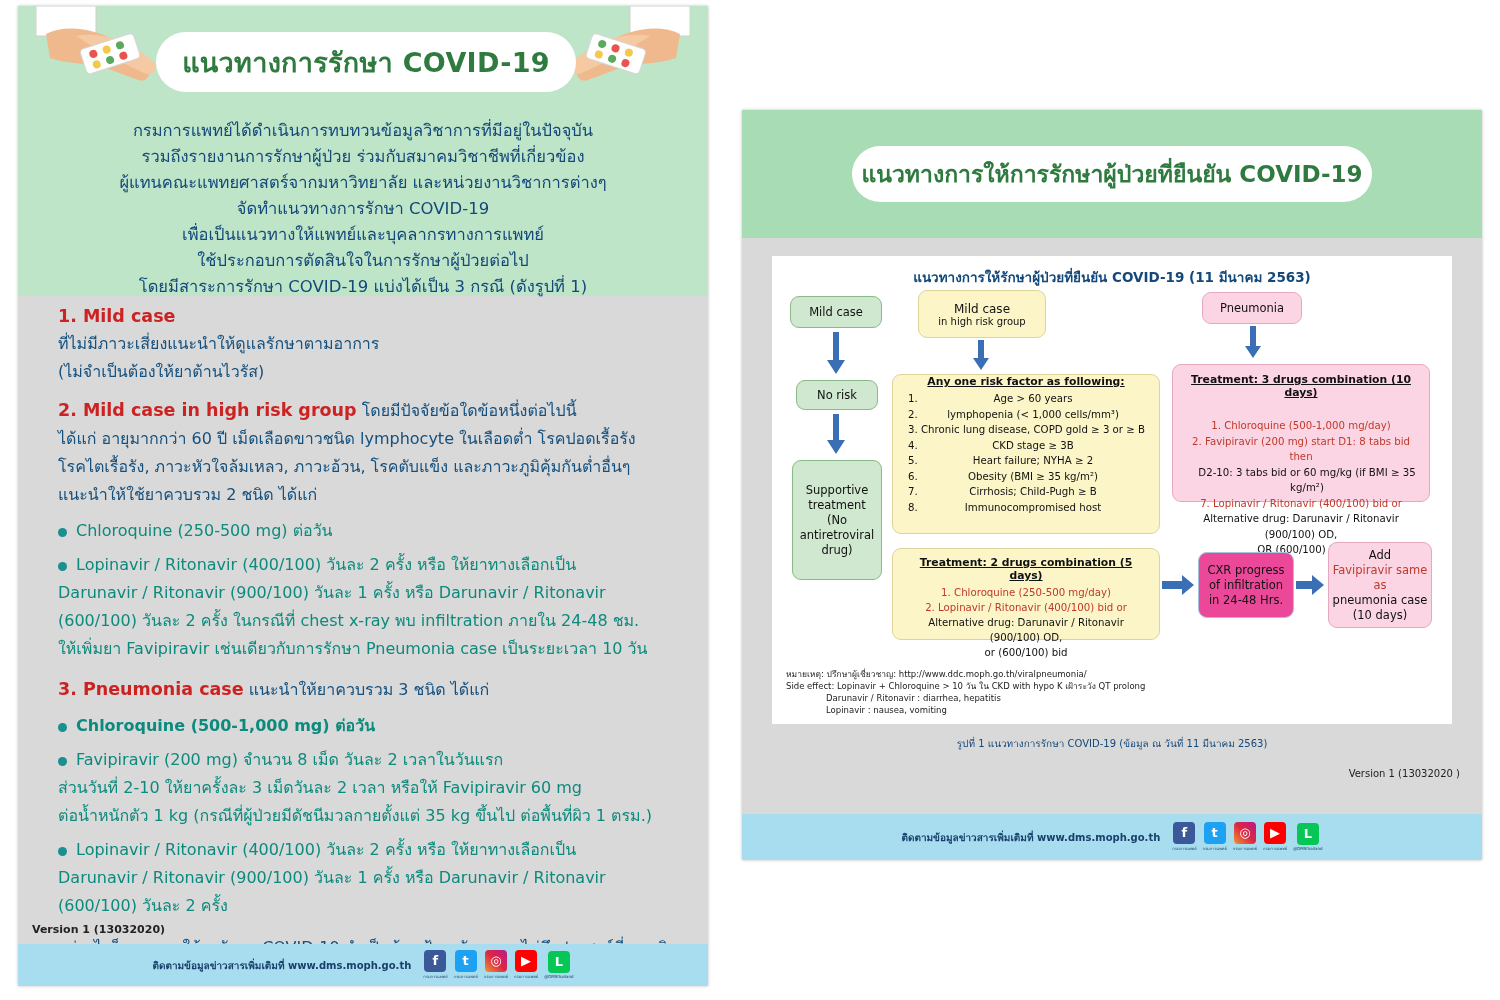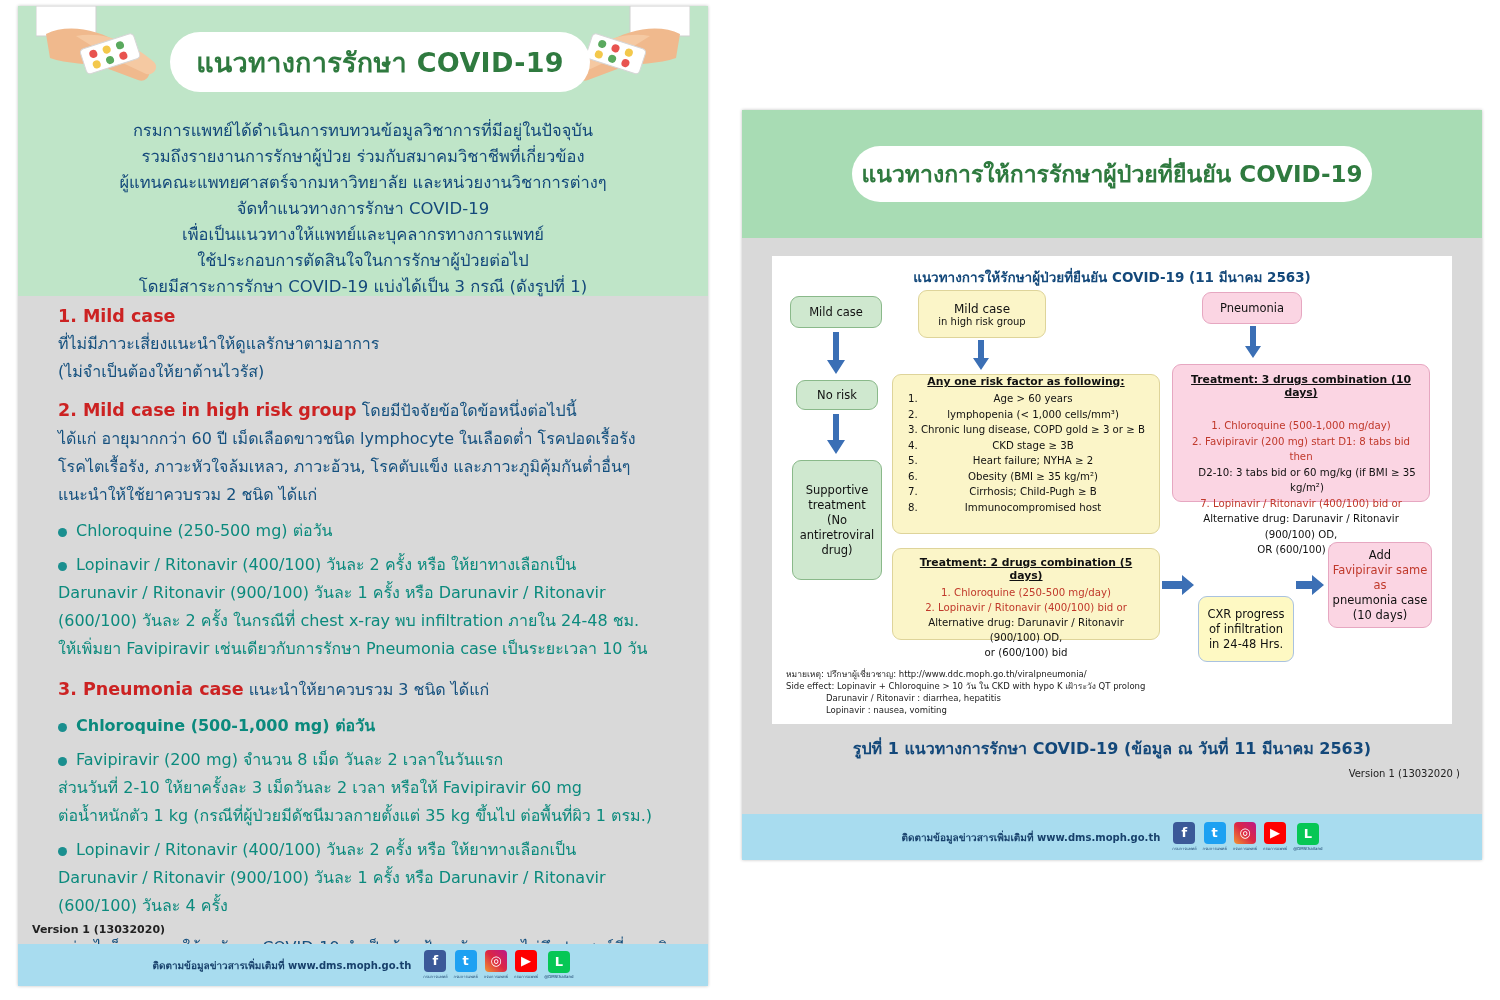--- a/index.html
+++ b/index.html
@@ -23,21 +23,21 @@
   }
   .pl-hands{
     position:absolute;top:0;left:0;width:100%;height:110px;
   }
   .hand{
     position:absolute;top:0;width:150px;height:105px;
   }
   .hand.left{left:18px;}
   .hand.right{right:18px;}
   .title-pill{
-    position:absolute;left:152px;top:26px;width:420px;height:60px;
+    position:absolute;left:138px;top:26px;width:420px;height:60px;
     background:#ffffff;border-radius:30px;
     display:flex;align-items:center;justify-content:center;
   }
   .title-pill span{
     font-size:27px;color:#2f7a3f;font-weight:bold;letter-spacing:.3px;
   }
   .pl-intro{
     position:absolute;left:0;top:112px;width:100%;
     text-align:center;color:#13487a;font-size:16.5px;line-height:26px;
   }
@@ -92,30 +92,30 @@
     font-size:13.5px;color:#13487a;font-weight:bold;
   }
   .node{
     position:absolute;border:1.2px solid #888;border-radius:9px;
     display:flex;flex-direction:column;align-items:center;justify-content:center;
     text-align:center;font-size:11.5px;color:#111;padding:4px 0;box-sizing:border-box;
   }
   .node.green{background:#cfe8cf;border-color:#8ab98a;}
   .node.yellow{background:#fbf5c8;border-color:#ded49a;}
   .node.pink{background:#fbd5e3;border-color:#e6a7c1;}
-  .node.blue{background:#fef9c3;border-color:#a9c2e0;margin-top:44px;}
+  .node.blue{background:#ec4899;border-color:#a9c2e0;}
   .node .hdr{font-weight:bold;text-decoration:underline;font-size:10.8px;margin-bottom:3px;}
   .red{color:#c0392b;}
   .arrow{position:absolute;}
   .notes{
     position:absolute;left:14px;bottom:8px;font-size:8.5px;color:#222;line-height:12px;
   }
   .caption{
     position:absolute;left:0;top:626px;width:100%;text-align:center;
-    font-size:16px;color:#13487a;font-weight:bold;
+    font-size:10px;color:#13487a;font-weight:normal;
   }
   .pr-version{position:absolute;right:22px;top:658px;font-size:10px;color:#222;}
   .pr-footer{
     position:absolute;left:0;bottom:0;width:100%;height:46px;background:#a8dcef;
     display:flex;align-items:center;justify-content:center;gap:6px;
   }
 </style>
 </head>
 <body>
 
@@ -205,21 +205,21 @@
       <span class="dot"></span>
       <span class="teal">Favipiravir (200 mg) จำนวน 8 เม็ด วันละ 2 เวลาในวันแรก</span>
     </div>
     <div class="teal">ส่วนวันที่ 2-10 ให้ยาครั้งละ 3 เม็ดวันละ 2 เวลา หรือให้ Favipiravir 60 mg</div>
     <div class="teal">ต่อน้ำหนักตัว 1 kg (กรณีที่ผู้ป่วยมีดัชนีมวลกายตั้งแต่ 35 kg ขึ้นไป ต่อพื้นที่ผิว 1 ตรม.)</div>
     <div class="bullet-line" style="margin-top:6px;">
       <span class="dot"></span>
       <span class="teal">Lopinavir / Ritonavir (400/100) วันละ 2 ครั้ง หรือ ให้ยาทางเลือกเป็น</span>
     </div>
     <div class="teal">Darunavir / Ritonavir (900/100) วันละ 1 ครั้ง หรือ Darunavir / Ritonavir</div>
-    <div class="teal">(600/100) วันละ 4 ครั้ง</div>
+    <div class="teal">(600/100) วันละ 2 ครั้ง</div>
 
     <div style="margin-top:14px;text-align:center;">
       <div>อย่างไรก็ตาม การให้ยารักษา COVID-19 จำเป็นต้องเฝ้าระวังอาการไม่พึงประสงค์ที่อาจเกิดขึ้น</div>
 
     </div>
   </div>
 
   <div class="pl-version">Version 1 (13032020)</div>
 
   <div class="pl-footer">

